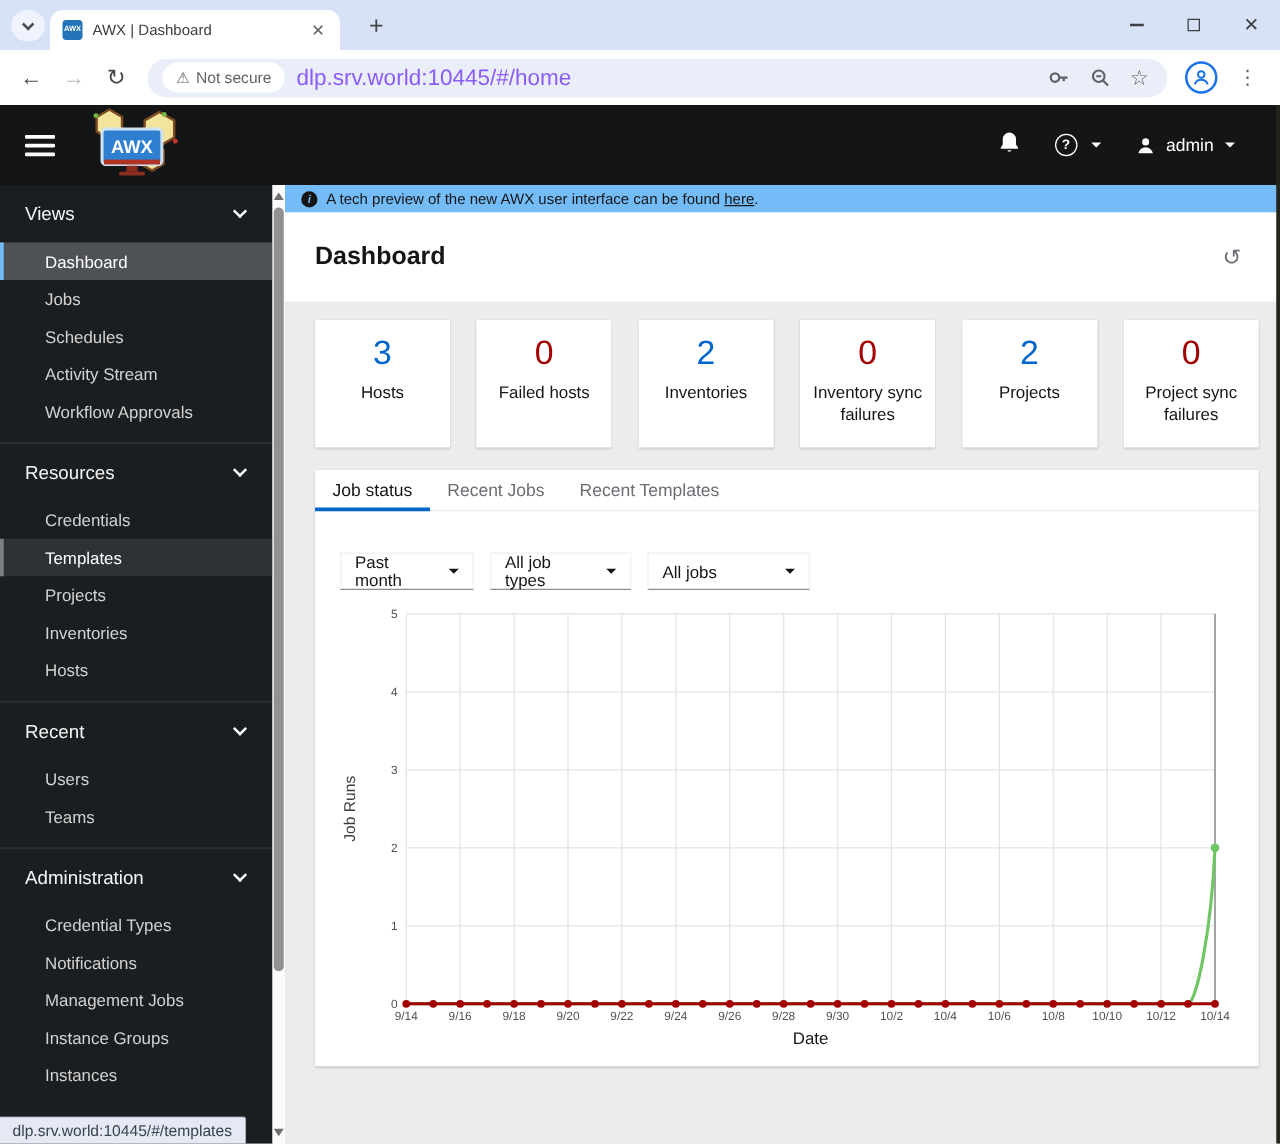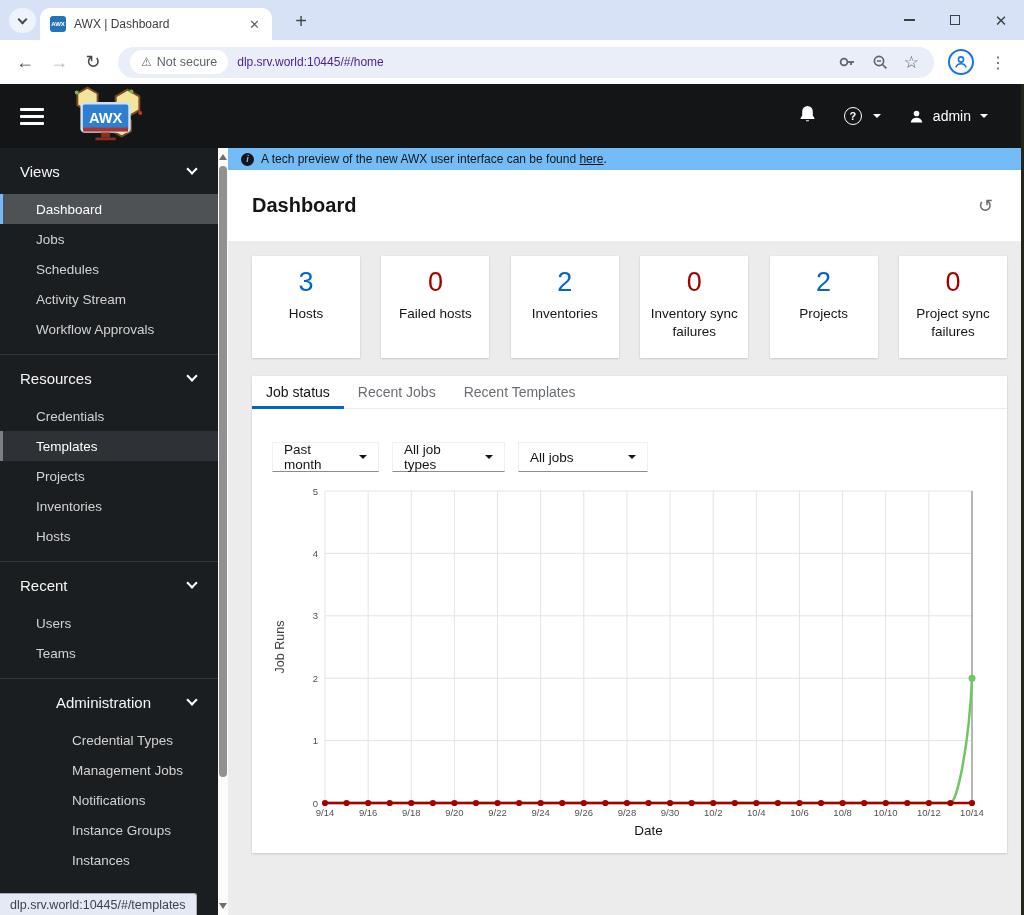--- a/index.html
+++ b/index.html
@@ -28,21 +28,21 @@
   .glyph-close{font-size:15px;color:#3c4043;line-height:1;}
 
   .toolbar{height:44px;background:#fff;display:flex;align-items:center;padding:0 8px;}
   .nav-ico{width:34px;text-align:center;font-size:18px;color:#45494e;flex:none;}
   .nav-ico.disabled{color:#b9bcc0;}
   .omnibox{flex:1;height:31px;background:#e9eef9;border-radius:16px;display:flex;align-items:center;
     padding:0 12px;gap:9px;margin:0 8px;}
   .chip{background:#fff;border-radius:13px;height:24px;display:flex;align-items:center;gap:5px;
     padding:0 11px;color:#5f6368;font-size:12.5px;flex:none;}
   .warn{font-size:12px;color:#5f6368;}
-  .url{flex:1;font-size:12px;color:#4c1d95;white-space:nowrap;overflow:hidden;}
+  .url{flex:1;font-size:18px;color:#8b5cf6;white-space:nowrap;overflow:hidden;}
   .omni-ico{flex:none;display:flex;align-items:center;margin:0 3px;}
   .star{font-size:17px;color:#5f6368;}
   .avatar{width:26px;height:26px;border-radius:50%;border:2px solid #1a73e8;display:flex;
     align-items:center;justify-content:center;flex:none;margin:0 6px;}
   .dots{font-size:16px;color:#5f6368;padding:0 10px;flex:none;}
 
   
   .awx-header{height:64px;background:#141517;display:flex;align-items:center;padding:0 20px;}
   .burger{width:24px;display:flex;flex-direction:column;gap:4px;cursor:pointer;}
   .burger span{height:3px;background:#fff;border-radius:1px;}
@@ -53,21 +53,21 @@
   .qmark{width:18px;height:18px;border-radius:50%;border:1.5px solid #fff;font-size:11px;
     font-weight:bold;display:flex;align-items:center;justify-content:center;}
   .caret-w{width:0;height:0;border-left:4px solid transparent;border-right:4px solid transparent;
     border-top:4.5px solid #fff;}
   .user{display:flex;align-items:center;gap:9px;font-size:14px;}
 
   
   .app{display:flex;height:767px;position:relative;}
   .sidebar{width:218px;background:#1b1e21;overflow:hidden;flex:none;}
   .sb-group{padding:10px 0;border-bottom:1px solid #32363b;}
-  .sb-group:last-child{border-bottom:none;margin-left:36px;}
+  .sb-group:last-child{border-bottom:none;}
   .sb-head{display:flex;align-items:center;justify-content:space-between;height:26px;
     padding:0 22px 0 20px;color:#f5f5f5;font-size:15px;cursor:pointer;}
   .chev{width:8px;height:8px;border-right:2px solid #fff;border-bottom:2px solid #fff;
     transform:rotate(45deg);margin-top:-4px;}
   .sb-list{margin-top:10px;}
   .sb-item{height:30px;display:flex;align-items:center;padding-left:33px;font-size:13.5px;
     color:#d2d2d2;border-left:3px solid transparent;cursor:pointer;}
   .sb-item.active{background:#4f5255;border-left-color:#73bcf7;color:#fff;}
   .sb-item.hover{background:#2e3135;border-left-color:#7b8086;color:#fff;}
 
@@ -263,22 +263,22 @@
           <div class="sb-item">Teams</div>
         </div>
       </div>
       <div class="sb-group">
         <div class="sb-head">
           <span>Administration</span>
           <span class="chev"></span>
         </div>
         <div class="sb-list">
           <div class="sb-item">Credential Types</div>
+          <div class="sb-item">Notifications</div>
           <div class="sb-item">Management Jobs</div>
-          <div class="sb-item">Notifications</div>
           <div class="sb-item">Instance Groups</div>
           <div class="sb-item">Instances</div>
         </div>
       </div>
     </div>
 
   <div class="scrollbar">
     <span class="sb-arrow up"></span>
     <span class="thumb"></span>
     <span class="sb-arrow down"></span>

